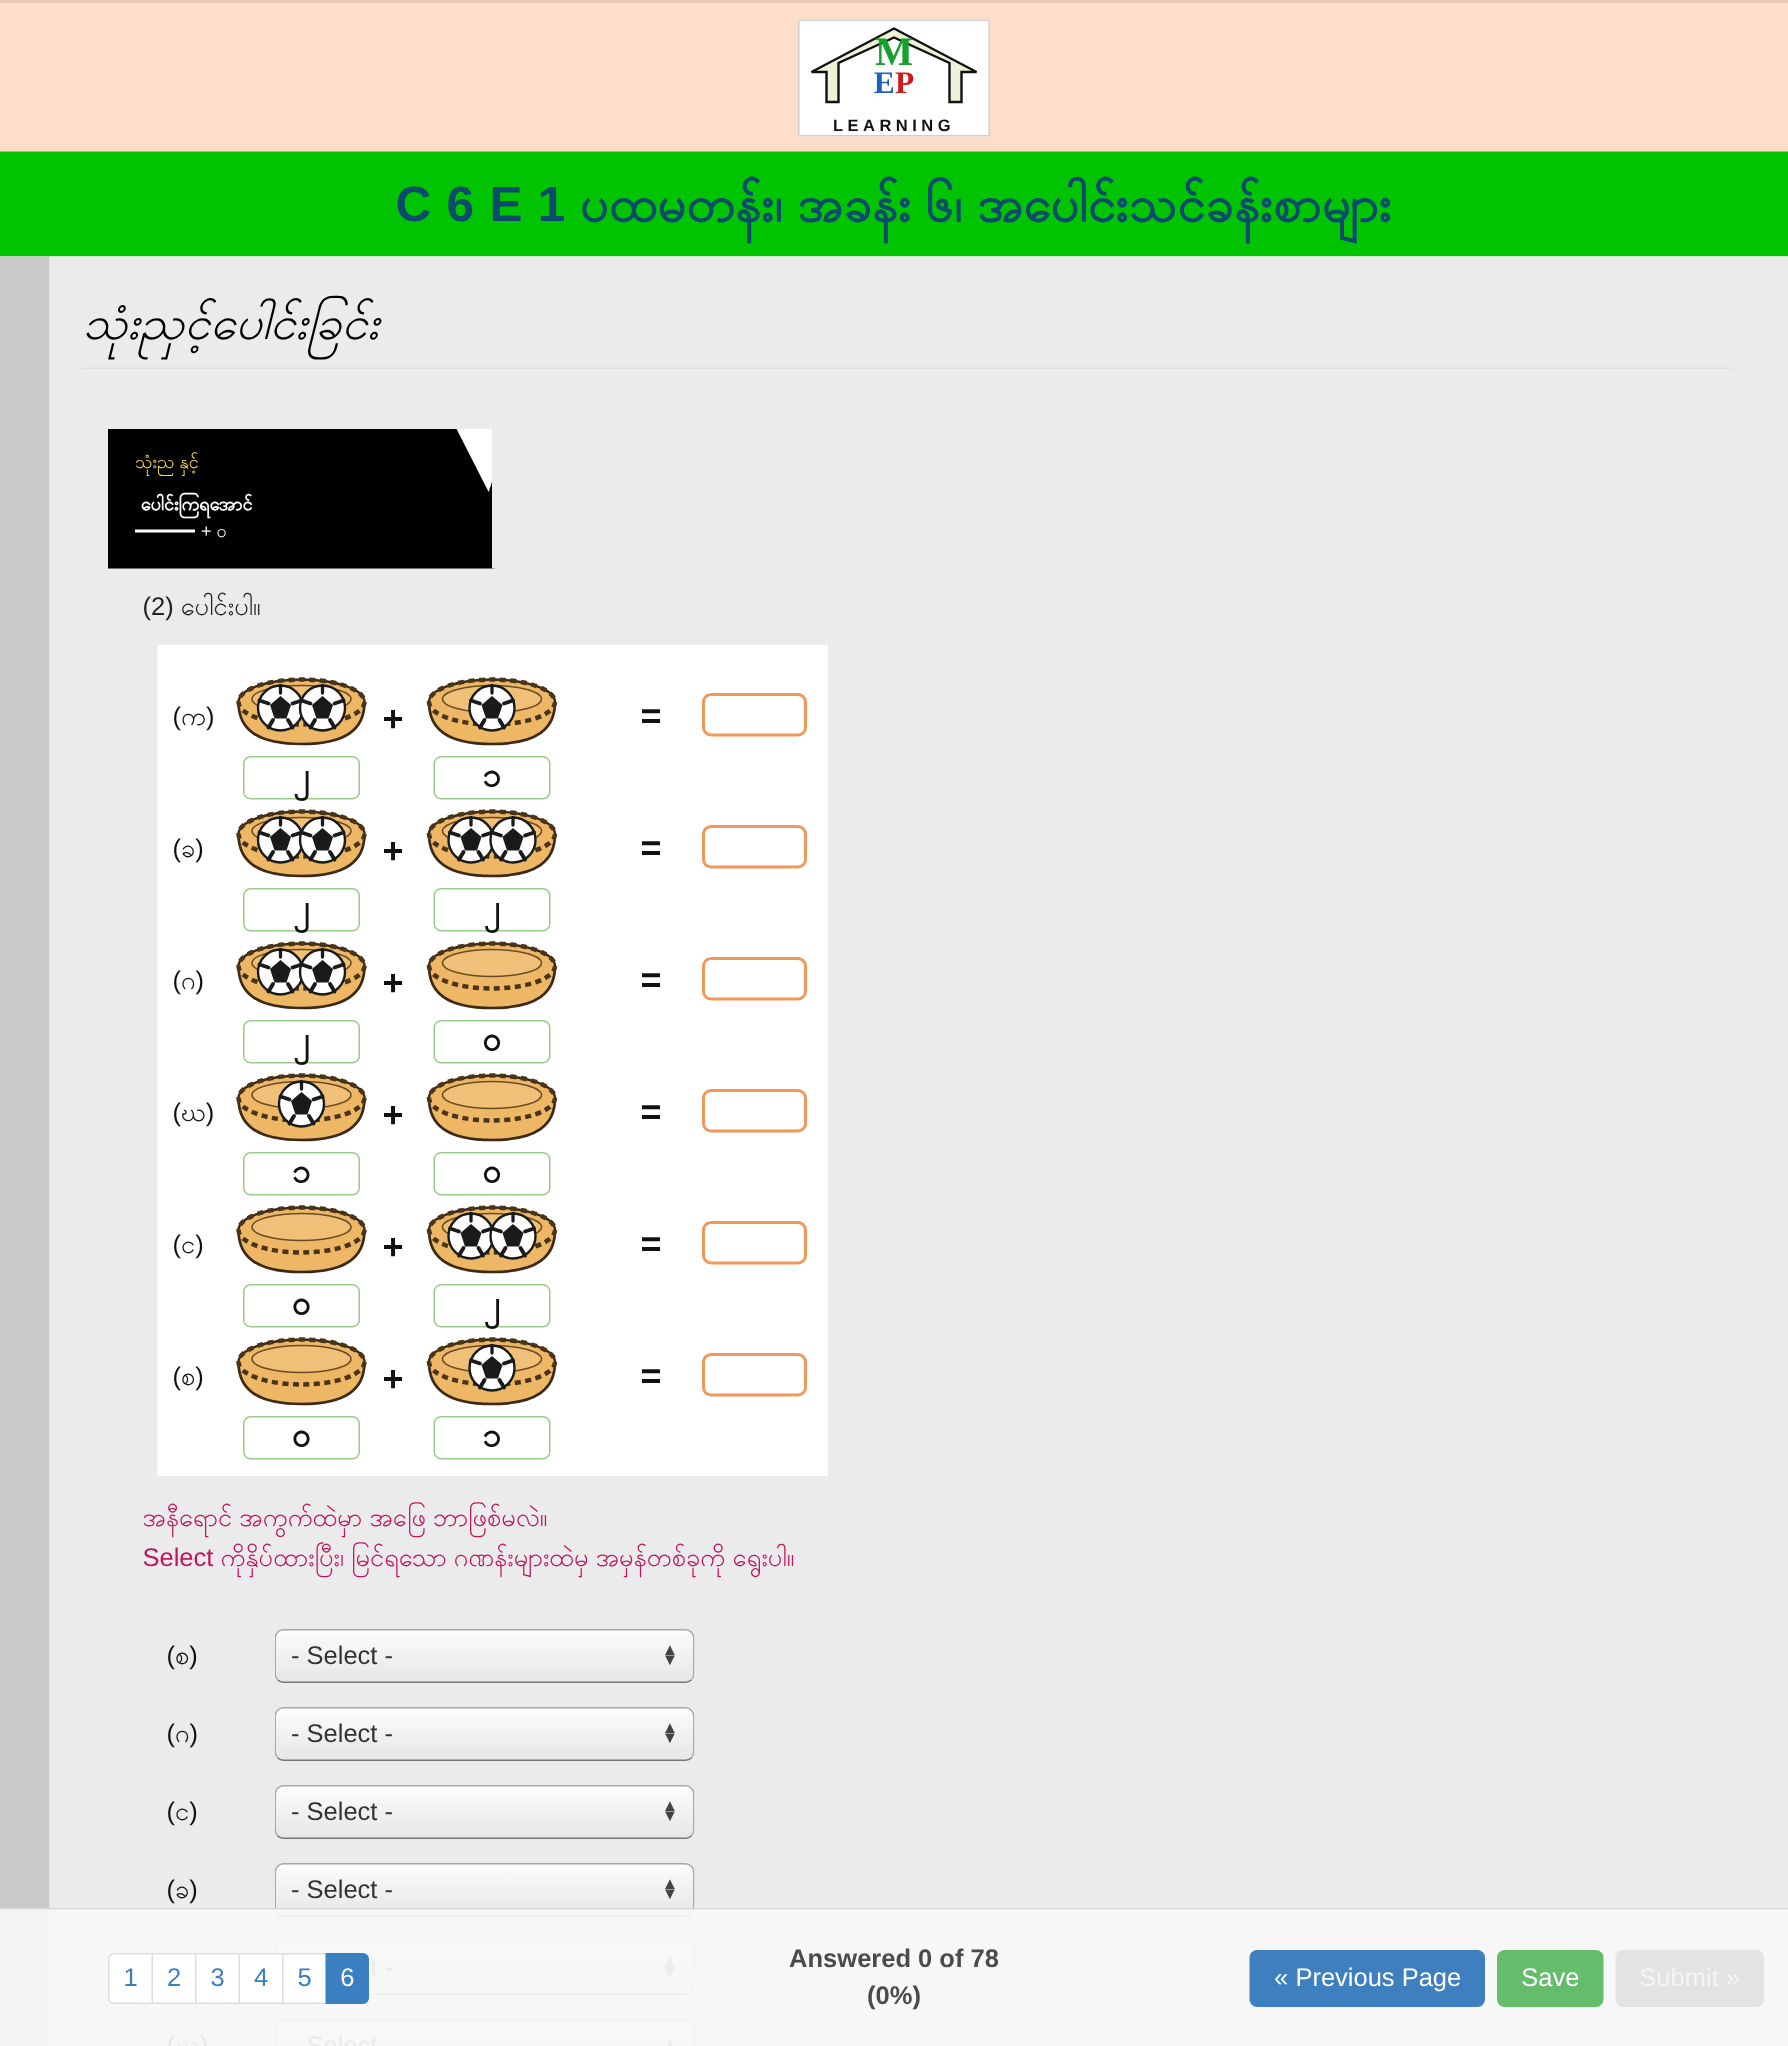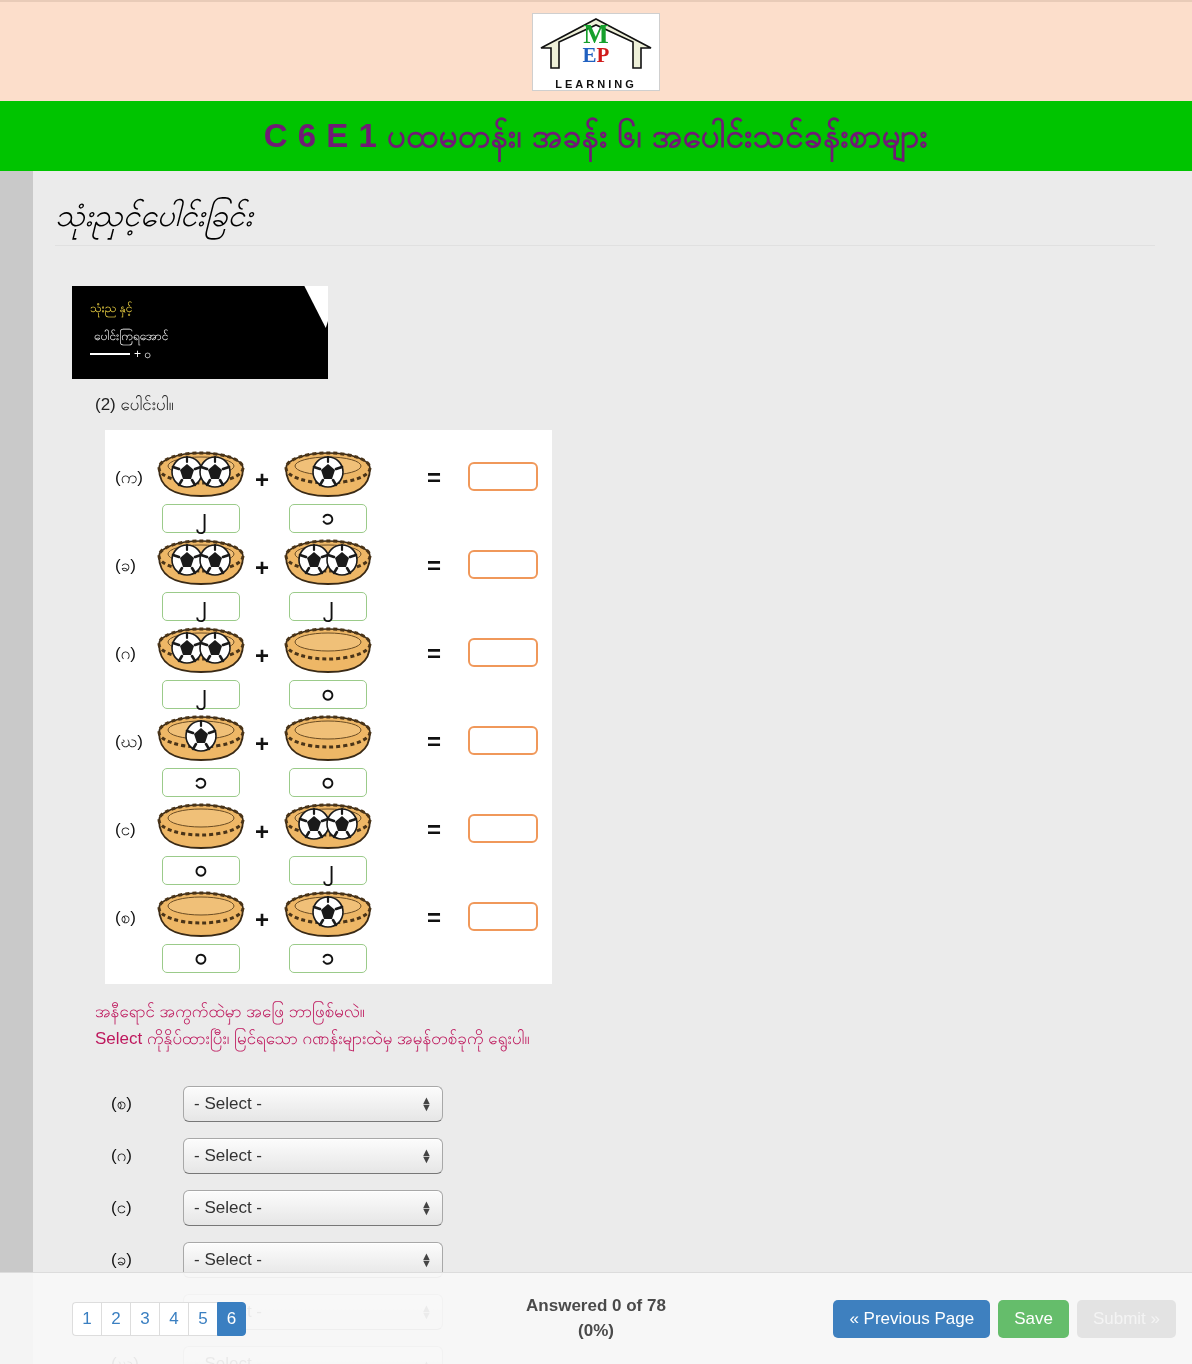--- a/index.html
+++ b/index.html
@@ -47,21 +47,21 @@
     color: #111; margin-top: 14px; font-family: "Liberation Sans", sans-serif;
   }
 
   
   .title-bar {
     height: 70px;
     background: #00c400;
     display: flex; align-items: center; justify-content: center;
   }
   .title-bar .title-text {
-    color: #701a75;
+    color: #0c4a6e;
     font-size: 33px;
     font-weight: bold;
     text-align: center;
     line-height: 1.1;
     letter-spacing: 0.5px;
   }
 
   
   .below {
     position: relative;
@@ -101,21 +101,21 @@
     background: #000000;
     overflow: hidden;
     border-right: 2px solid #ebebeb;
   }
   .video-thumb .vt-l1 {
     position: absolute; left: 18px; top: 14px;
     color: #fde047; font-size: 12px; white-space: nowrap;
   }
   .video-thumb .vt-l2 {
     position: absolute; left: 22px; top: 42px;
-    color: #ffffff; font-size: 12px; white-space: nowrap;
+    color: #ffffff; font-size: 12px; white-space: nowrap; font-weight: bold;
   }
   .video-thumb .vt-l3 {
     position: absolute; left: 18px; top: 60px;
     color: #ffffff; font-size: 12px; white-space: nowrap;
   }
   .vt-underline {
     display:inline-block; width:40px; border-bottom: 2px solid #ffffff;
     vertical-align: 3px; margin-right: 4px;
   }
   .video-thumb .vt-slash {
@@ -190,21 +190,21 @@
   .select-row {
     display: flex; align-items: center;
     height: 52px;
   }
   .select-row .sr-label {
     width: 72px;
     font-size: 17px; color: #111;
   }
   .sel {
     position: relative;
-    width: 260px; height: 36px;
+    width: 280px; height: 36px;
     border: 1px solid #a8a8a8;
     border-bottom-color: #777;
     border-radius: 6px;
     background: linear-gradient(#fcfcfc, #e6e6e6);
     display: flex; align-items: center;
     padding-left: 10px;
     font-size: 17px; color: #333;
     box-shadow: 0 1px 0 rgba(255,255,255,.8) inset;
   }
   .sel .arrows {

